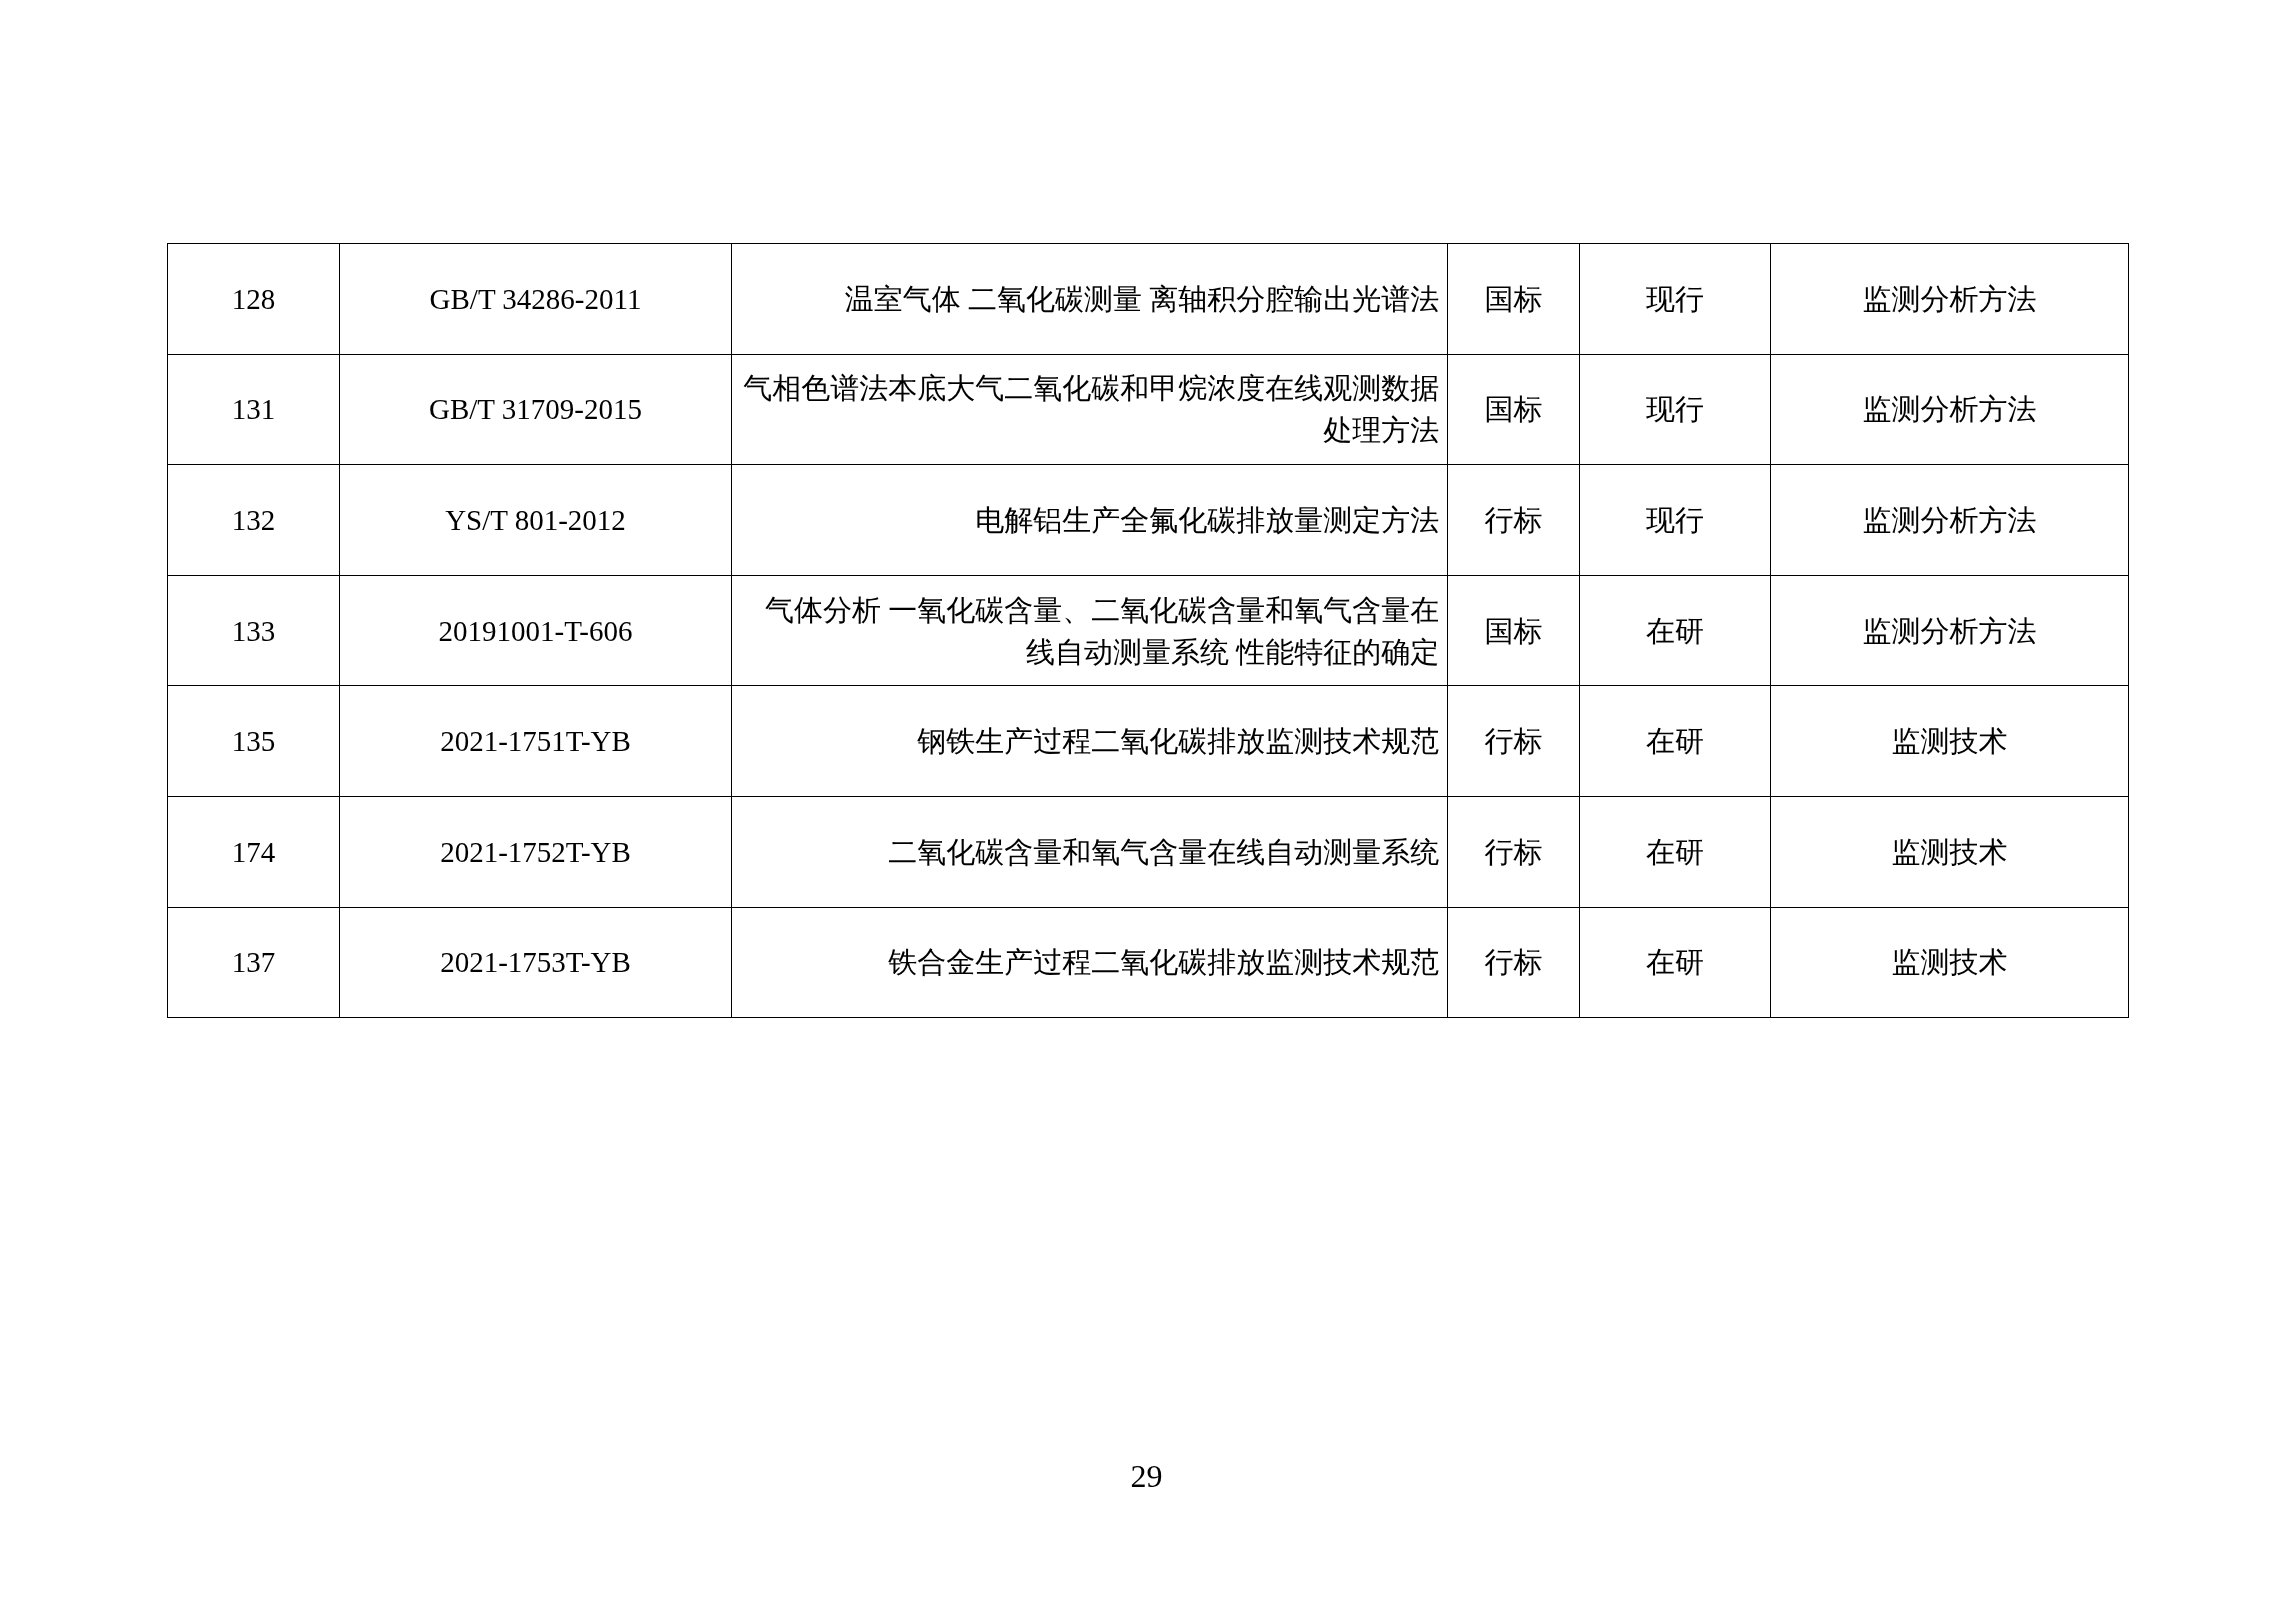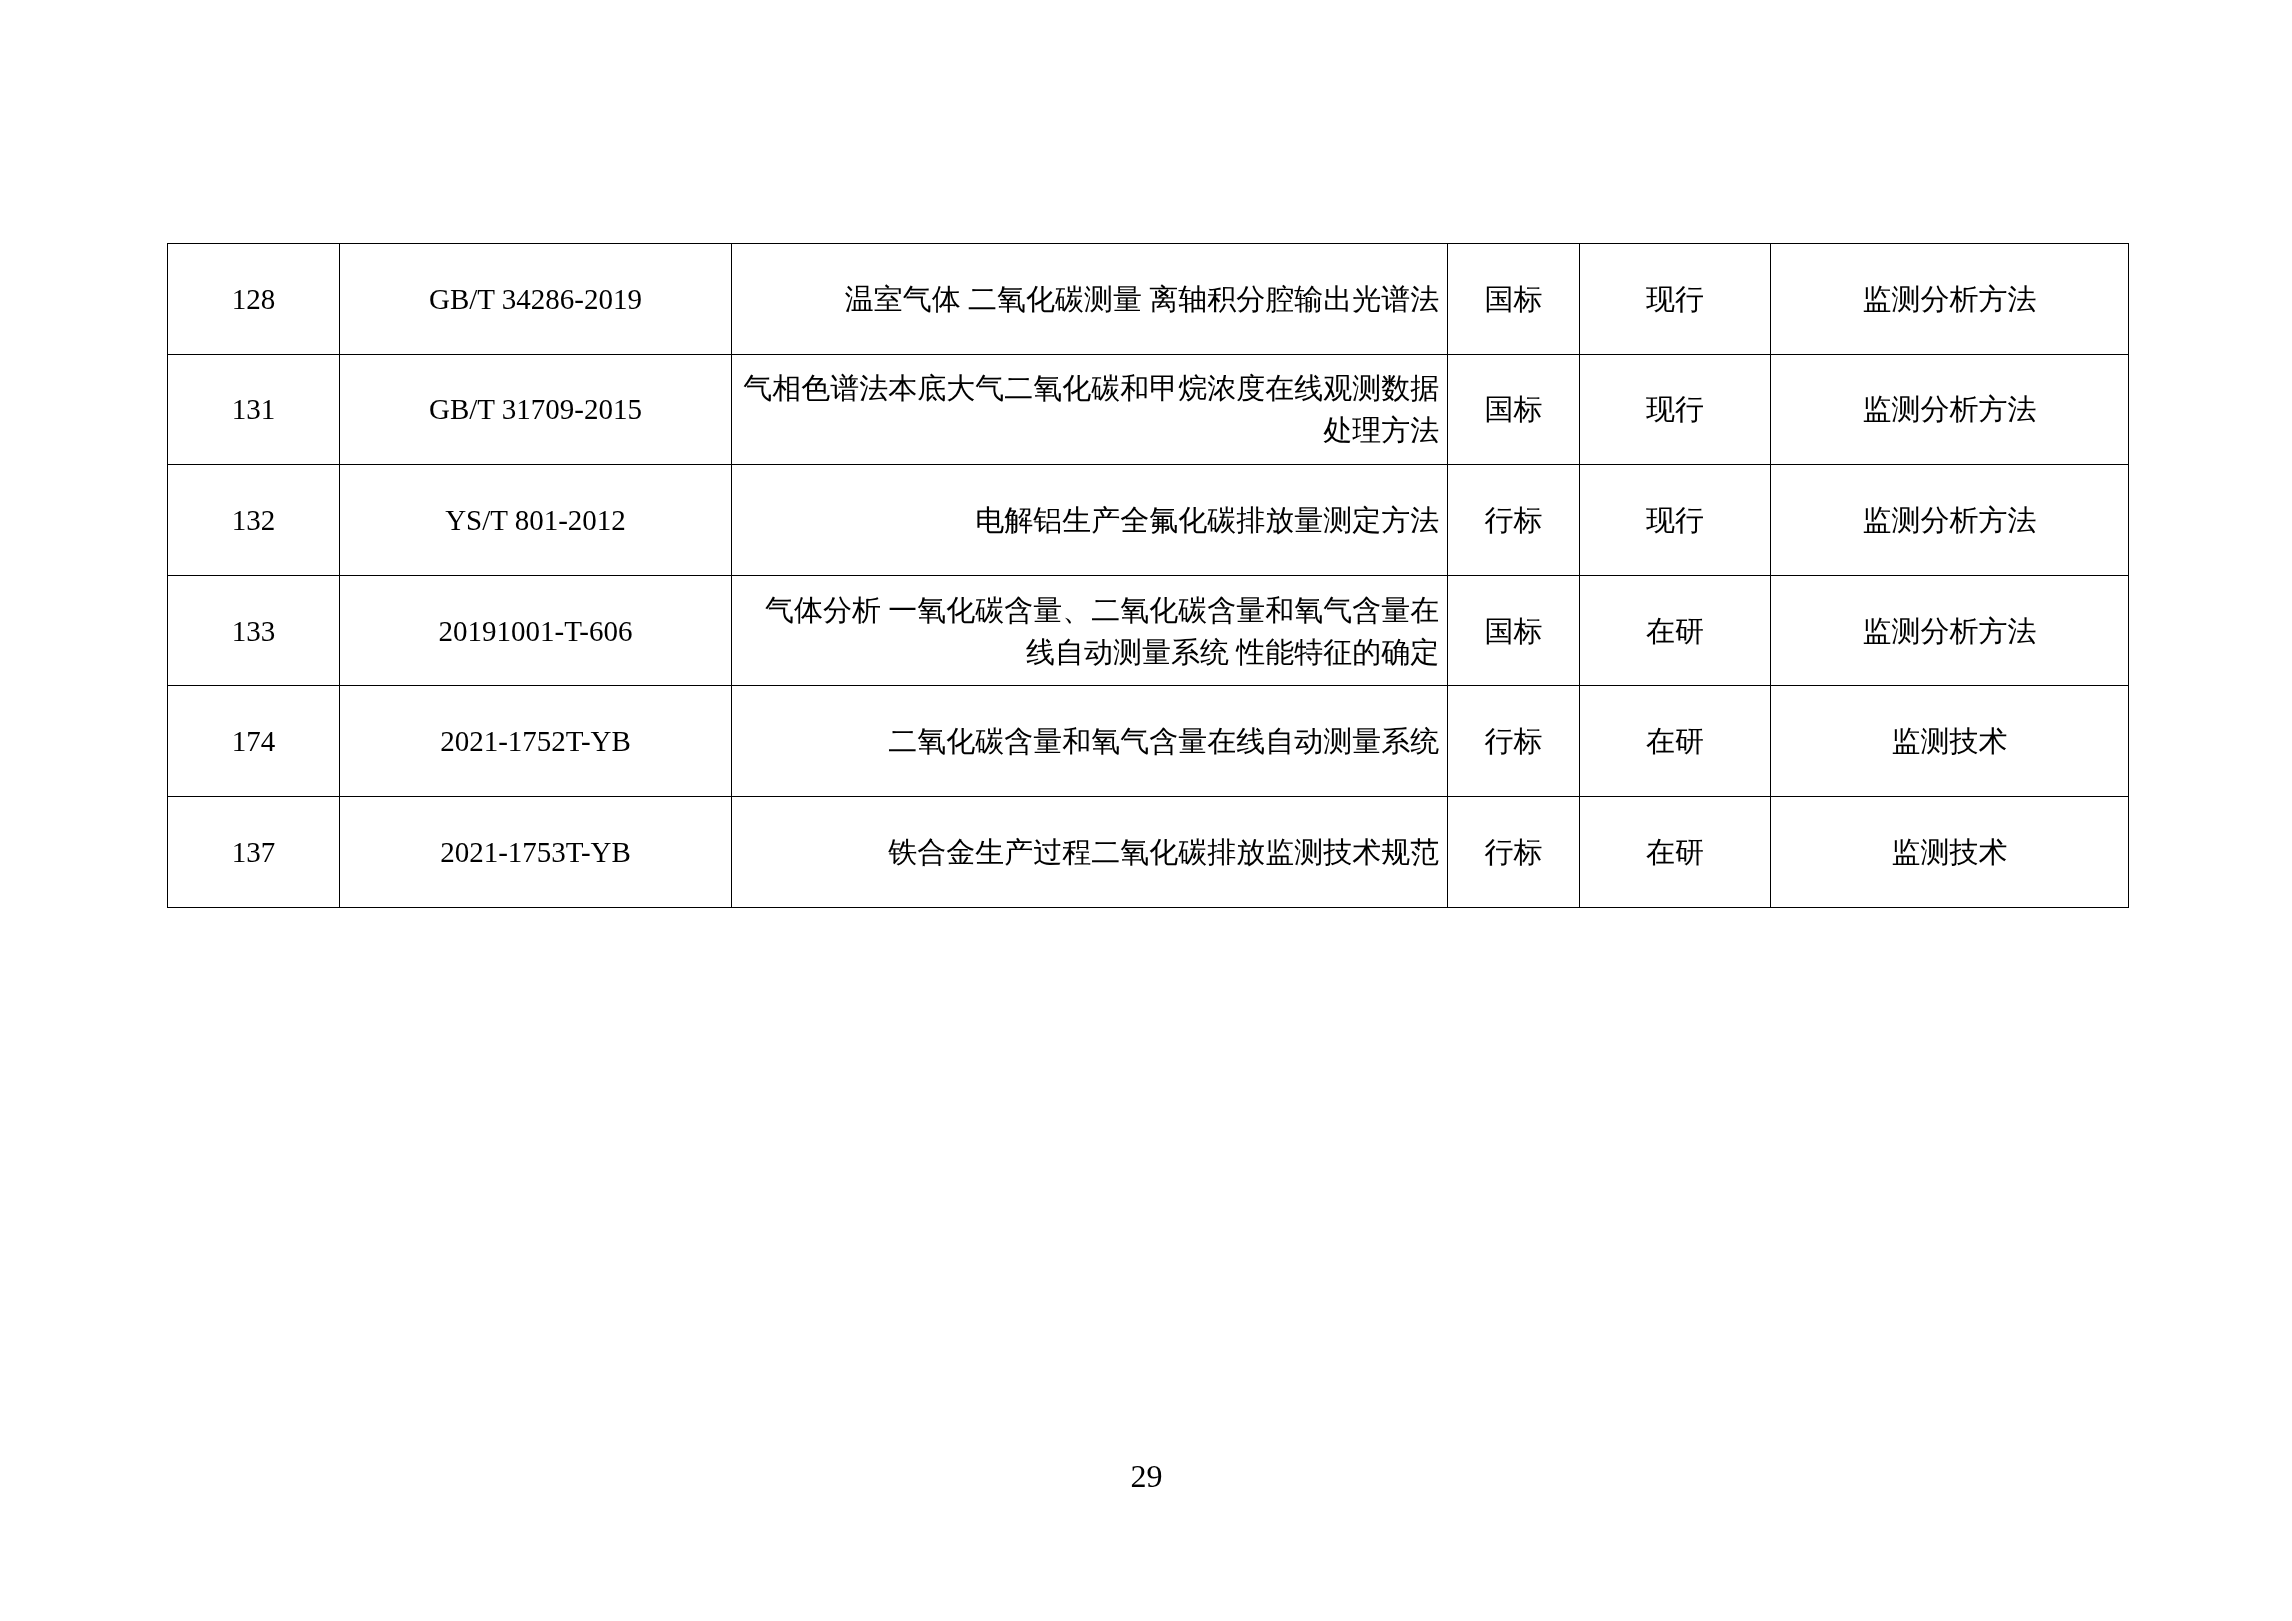--- a/index.html
+++ b/index.html
@@ -83,21 +83,21 @@
         <col class="c-no">
         <col class="c-code">
         <col class="c-name">
         <col class="c-level">
         <col class="c-status">
         <col class="c-cat">
       </colgroup>
       <tbody>
         <tr class="row-tall">
           <td class="no">128</td>
-          <td class="code">GB/T 34286-2019</td>
+          <td class="code">GB/T 34286-2011</td>
           <td class="name">温室气体  二氧化碳测量  离轴积分腔输出光谱法</td>
           <td class="level">国标</td>
           <td class="status">现行</td>
           <td class="cat">监测分析方法</td>
         </tr>
         <tr class="row-tall">
           <td class="no">131</td>
           <td class="code">GB/T 31709-2015</td>
           <td class="name">气相色谱法本底大气二氧化碳和甲烷浓度在线观测数据处理方法</td>
           <td class="level">国标</td>
@@ -114,20 +114,28 @@
         </tr>
         <tr class="row-tall">
           <td class="no">133</td>
           <td class="code">20191001-T-606</td>
           <td class="name">气体分析  一氧化碳含量、二氧化碳含量和氧气含量在线自动测量系统  性能特征的确定</td>
           <td class="level">国标</td>
           <td class="status">在研</td>
           <td class="cat">监测分析方法</td>
         </tr>
         <tr class="row-tall">
+          <td class="no">135</td>
+          <td class="code">2021-1751T-YB</td>
+          <td class="name">钢铁生产过程二氧化碳排放监测技术规范</td>
+          <td class="level">行标</td>
+          <td class="status">在研</td>
+          <td class="cat">监测技术</td>
+        </tr>
+        <tr class="row-tall">
           <td class="no">174</td>
           <td class="code">2021-1752T-YB</td>
           <td class="name">二氧化碳含量和氧气含量在线自动测量系统</td>
           <td class="level">行标</td>
           <td class="status">在研</td>
           <td class="cat">监测技术</td>
         </tr>
         <tr class="row-tall">
           <td class="no">137</td>
           <td class="code">2021-1753T-YB</td>

